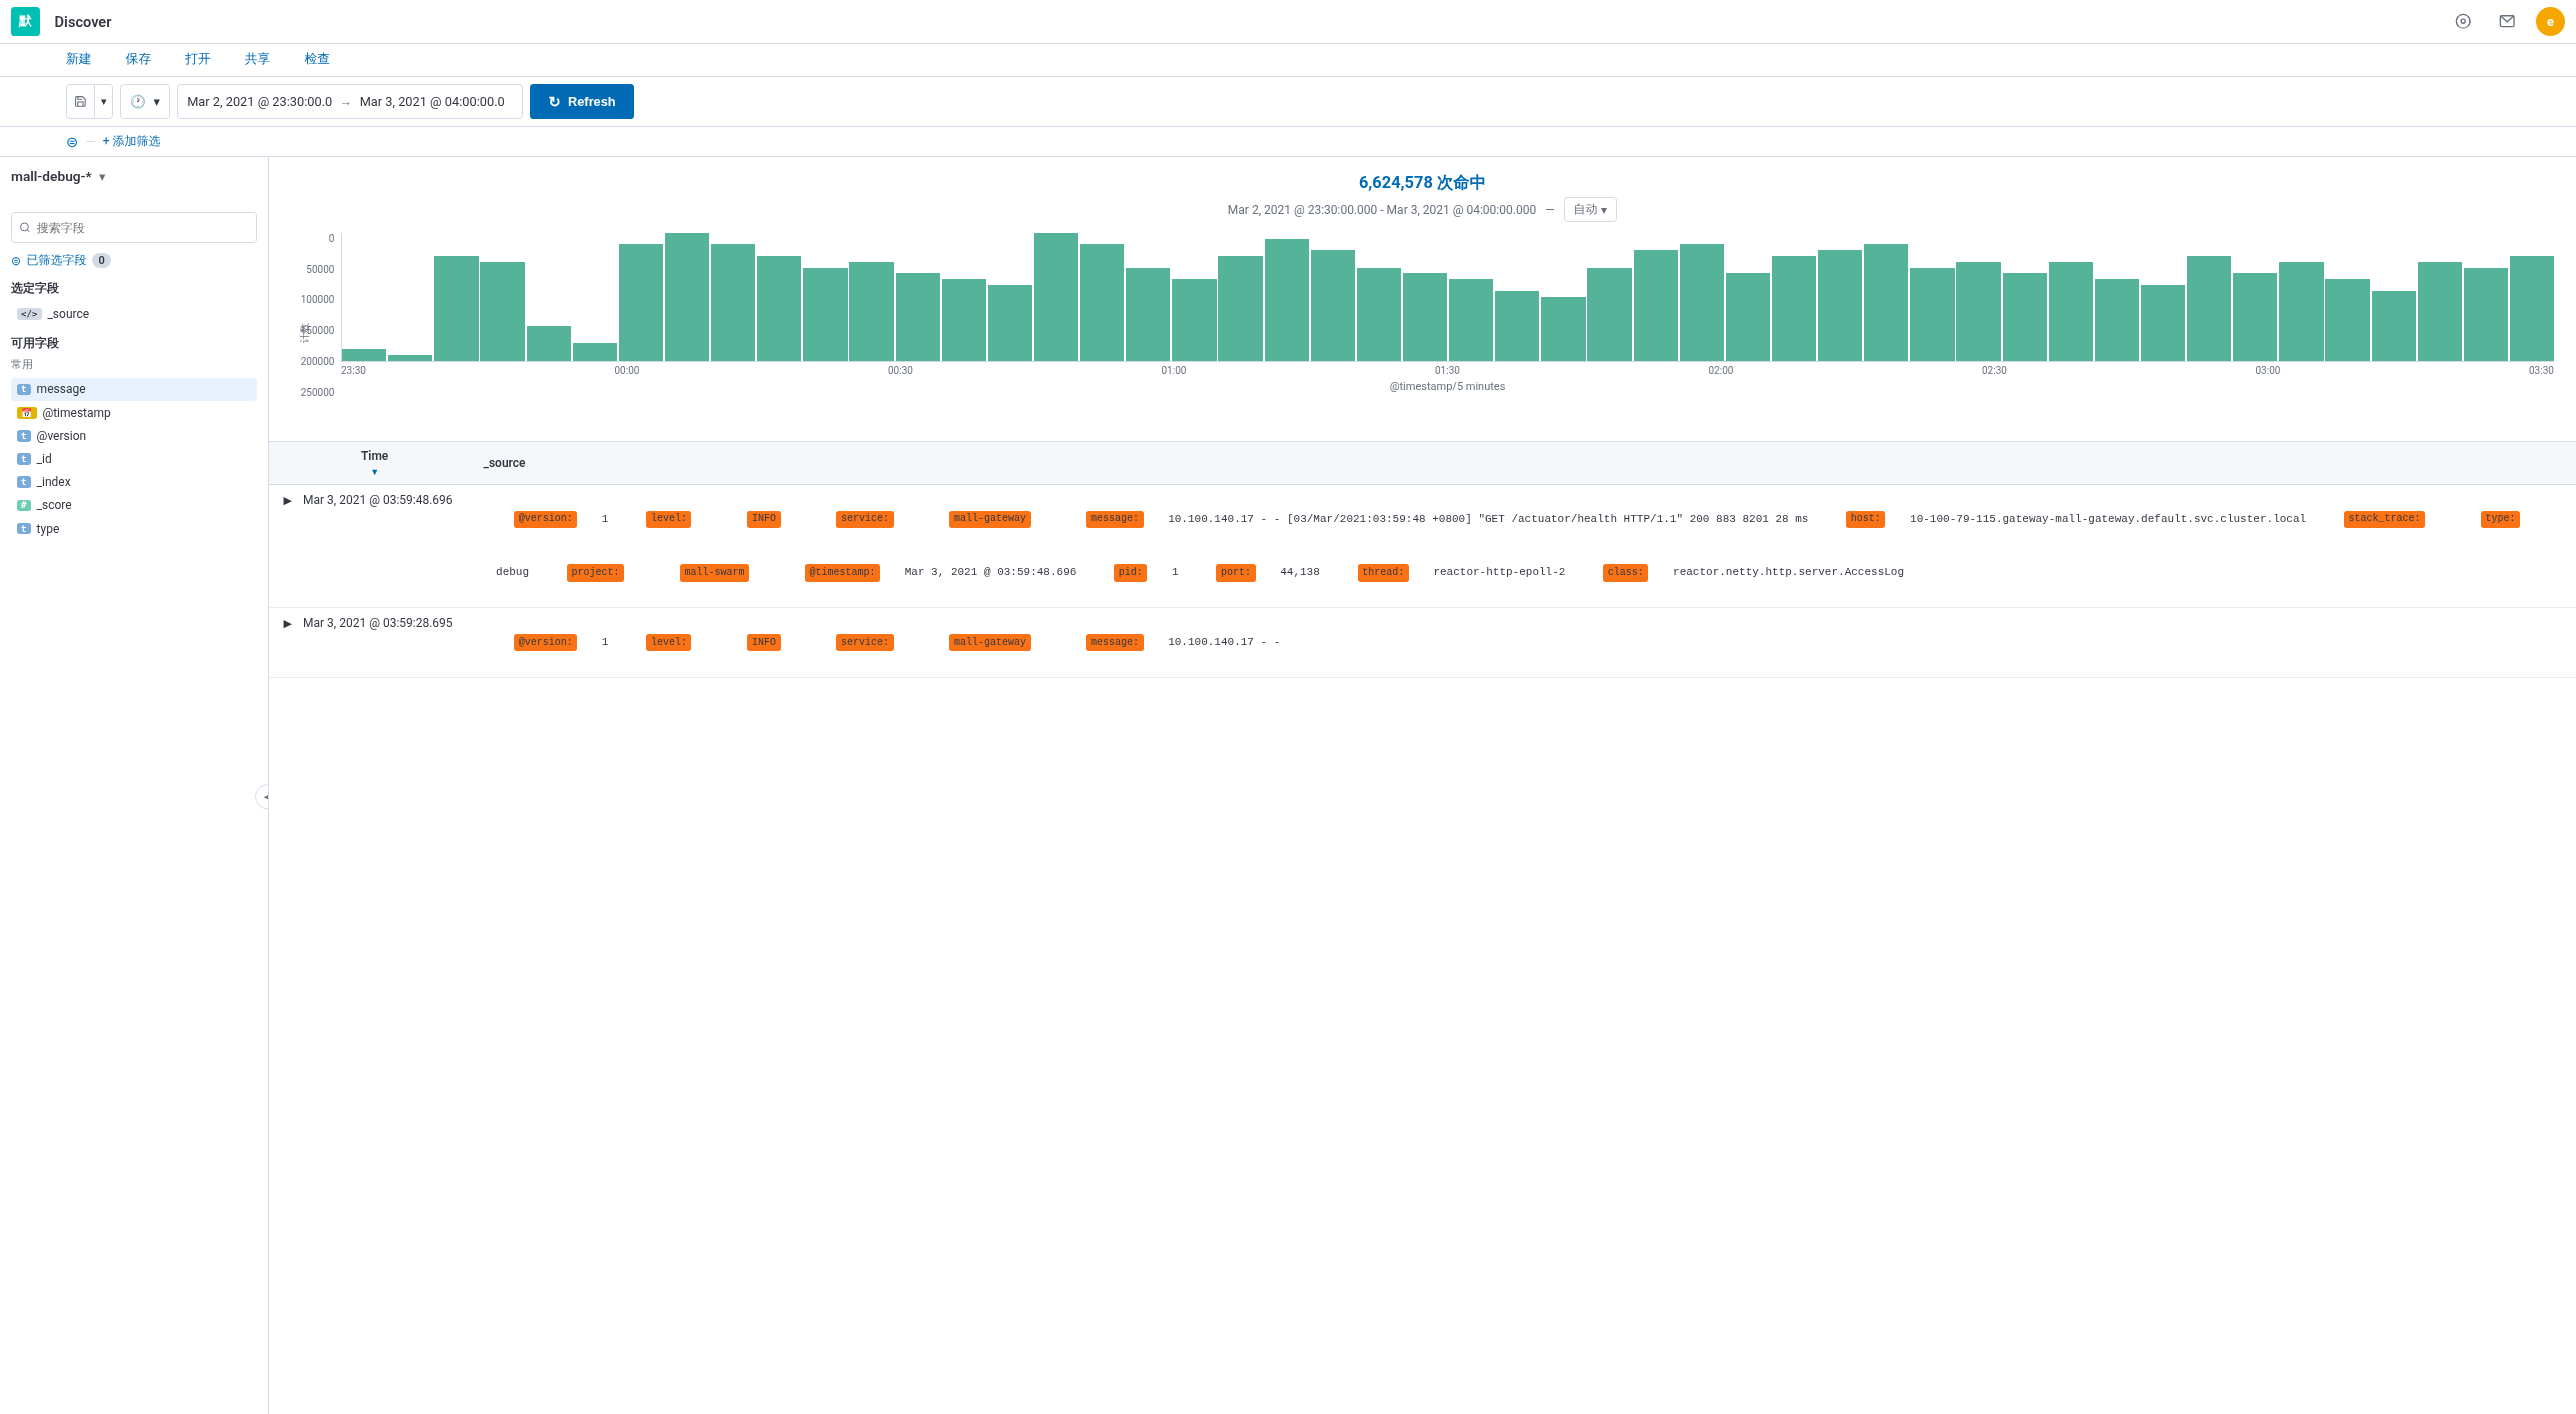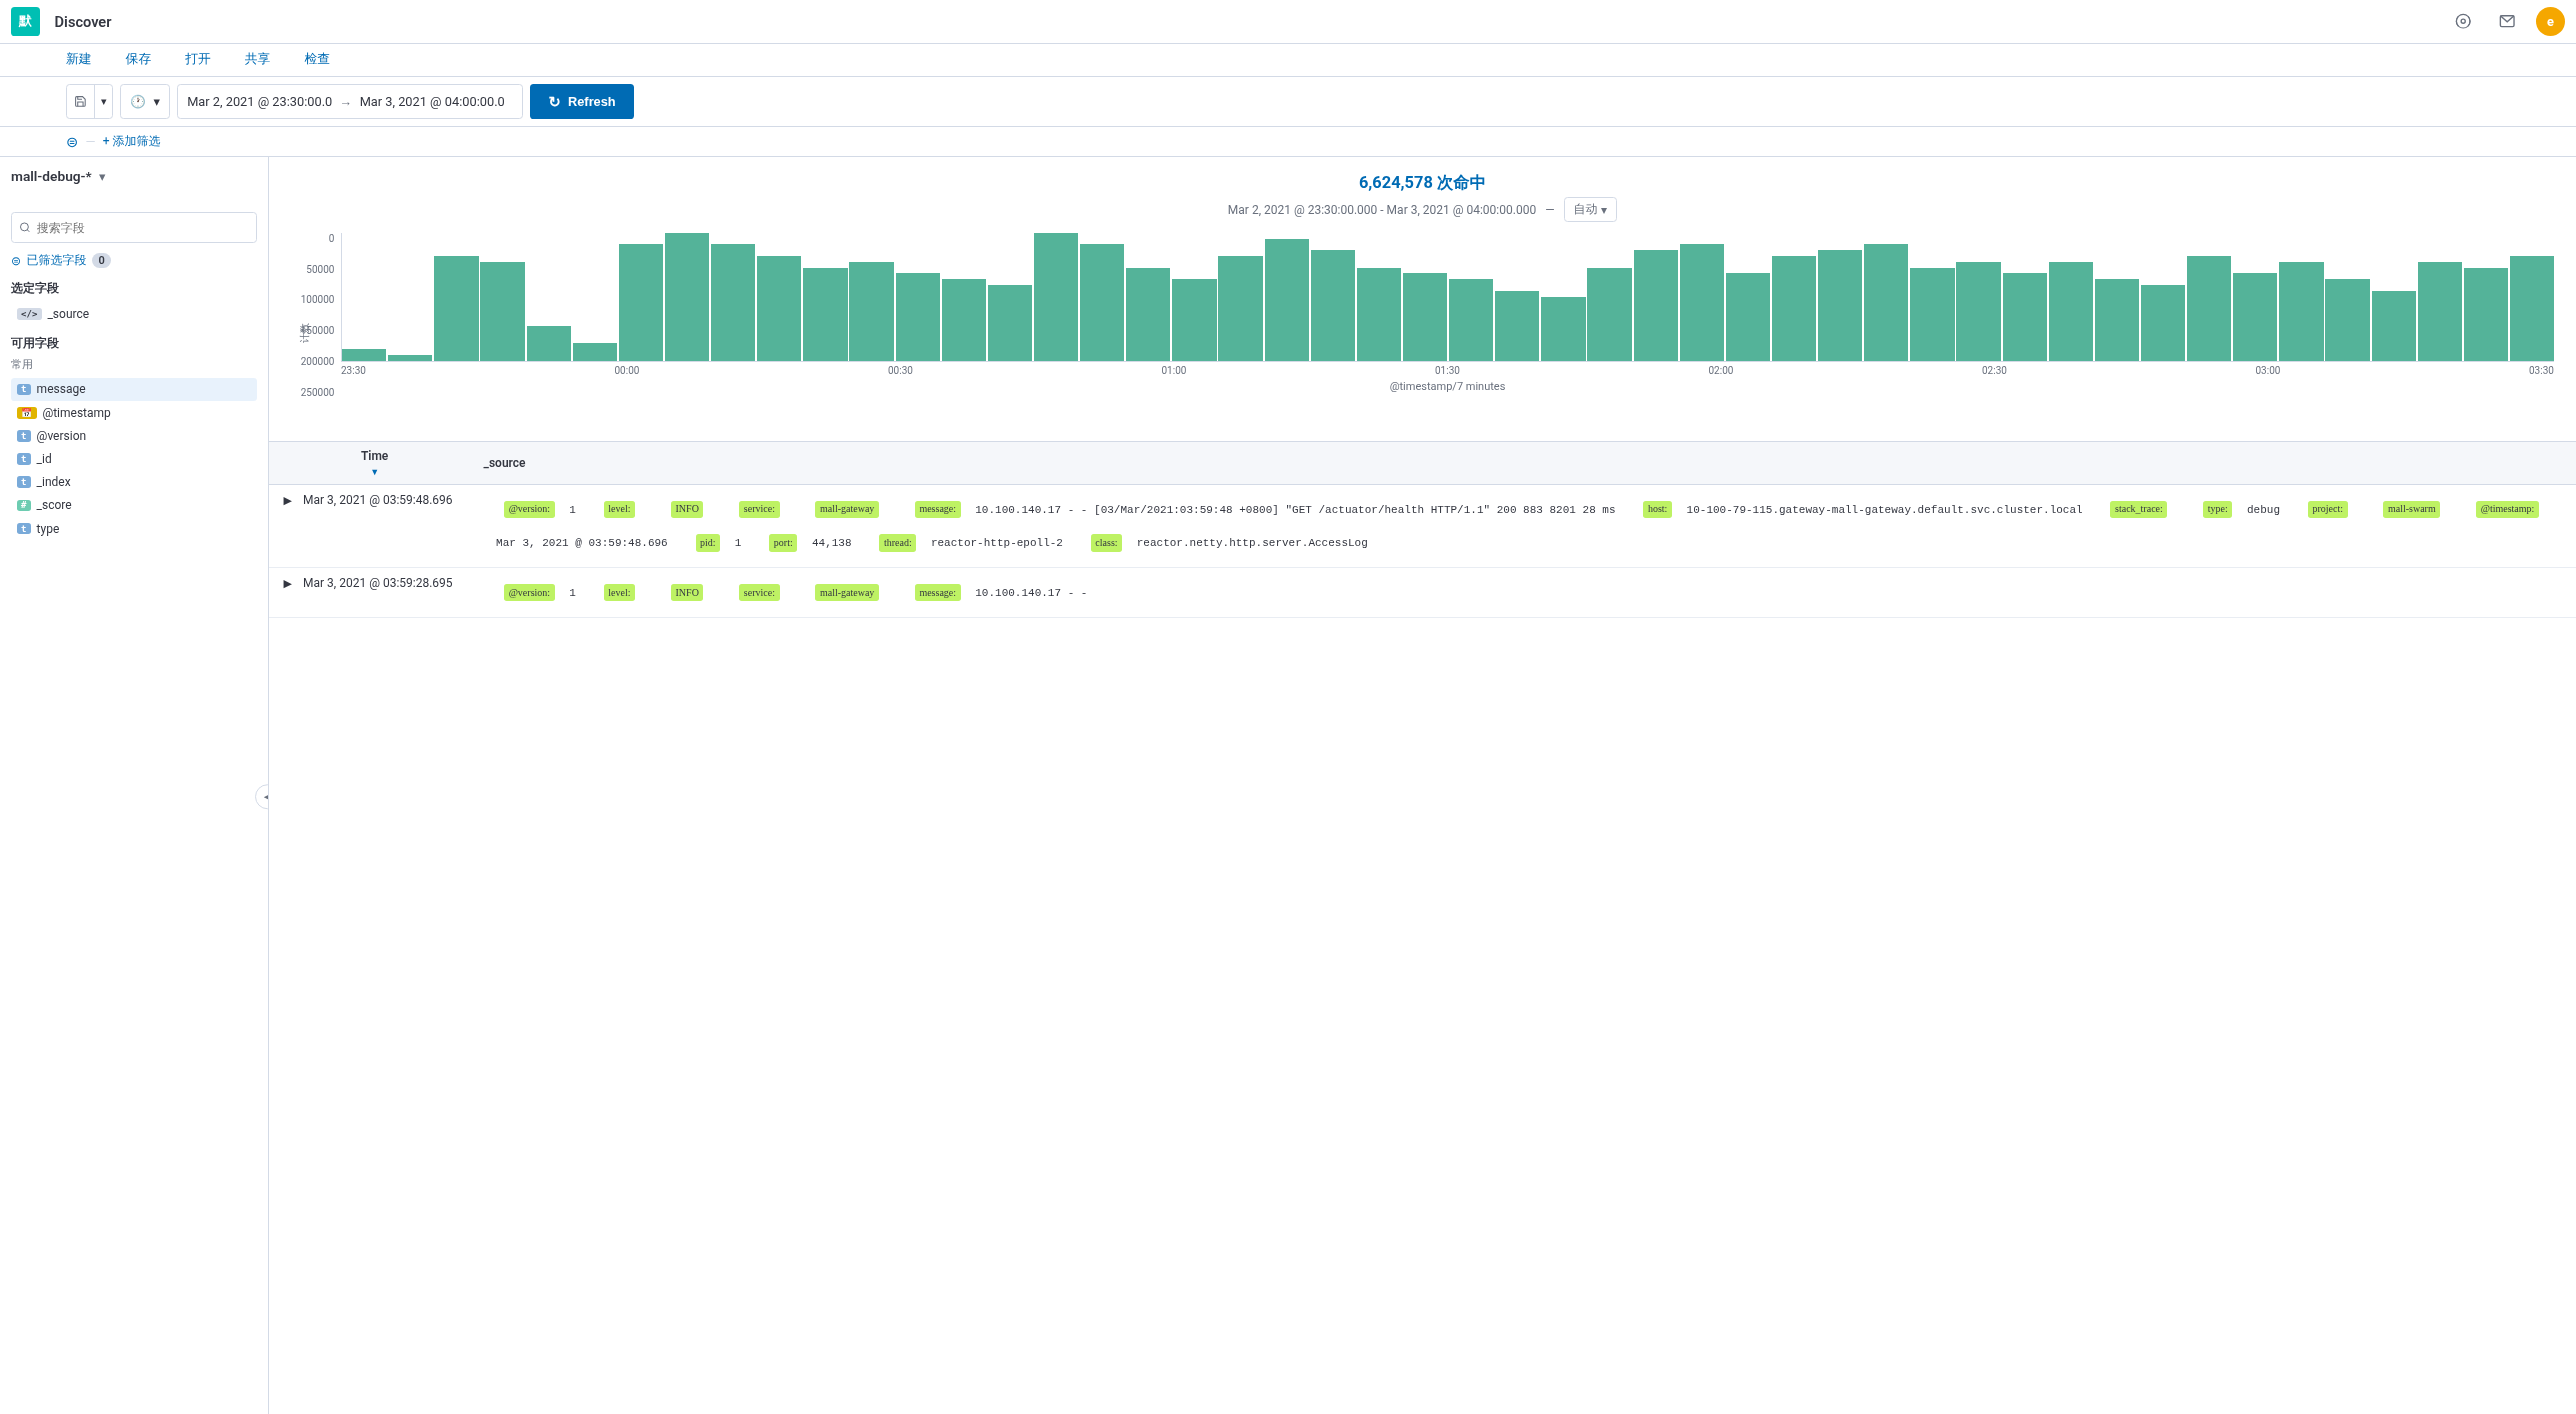--- a/index.html
+++ b/index.html
@@ -101,21 +101,21 @@
     .table-header { display: flex; align-items: center; padding: 7.3px 14.6px; border-bottom: 0.9px solid #d3dae6; background: #f5f7fa; font-weight: 600; font-size: 12px; gap: 18px; }
     .col-time { min-width: 182px; display: flex; align-items: center; gap: 3.6px; color: #343741; cursor: pointer; flex-direction: column; }
     .col-source { flex: 1; }
     .sort-arrow { color: #006bb4; font-size: 9px; }
 
     .result-row { border-bottom: 0.9px solid #e9edf3; }
     .result-row-header { display: flex; align-items: flex-start; padding: 7.3px 14.6px; gap: 11px; cursor: pointer; }
     .expand-arrow { color: #343741; font-size: 11px; cursor: pointer; padding-top: 1.8px; }
     .result-time { min-width: 182px; font-size: 12px; color: #343741; }
     .result-source { flex: 1; font-size: 11px; color: #343741; line-height: 1.6; font-family: 'Courier New', monospace; }
-    .tag { background: #bef264; border-radius: 2.7px; padding: 0.9px 4.6px; font-size: 10px; color: #343741; display: inline-block; margin: 8px; font-family: Liberation Serif, serif; white-space: nowrap; }
+    .tag { background: #f97316; border-radius: 2.7px; padding: 0.9px 4.6px; font-size: 10px; color: #343741; display: inline-block; margin: 18px; font-family: Liberation Mono, monospace; white-space: nowrap; }
 
     
     ::-webkit-scrollbar { width: 5.5px; height: 5.5px; }
     ::-webkit-scrollbar-track { background: #f1f1f1; }
     ::-webkit-scrollbar-thumb { background: #c0c0c0; border-radius: 2.7px; }
   </style>
 </head>
 <body>
 
 <div class="top-bar">
@@ -332,21 +332,21 @@
           <span>23:30</span>
           <span>00:00</span>
           <span>00:30</span>
           <span>01:00</span>
           <span>01:30</span>
           <span>02:00</span>
           <span>02:30</span>
           <span>03:00</span>
           <span>03:30</span>
         </div>
-        <div class="x-axis-label">@timestamp/7 minutes</div>
+        <div class="x-axis-label">@timestamp/5 minutes</div>
       </div>
     </div>
 
     <div class="results-table">
       <div class="table-header">
         <div class="col-time">
           <span>Time</span>
           <span class="sort-arrow">▼</span>
         </div>
         <div class="col-source">

